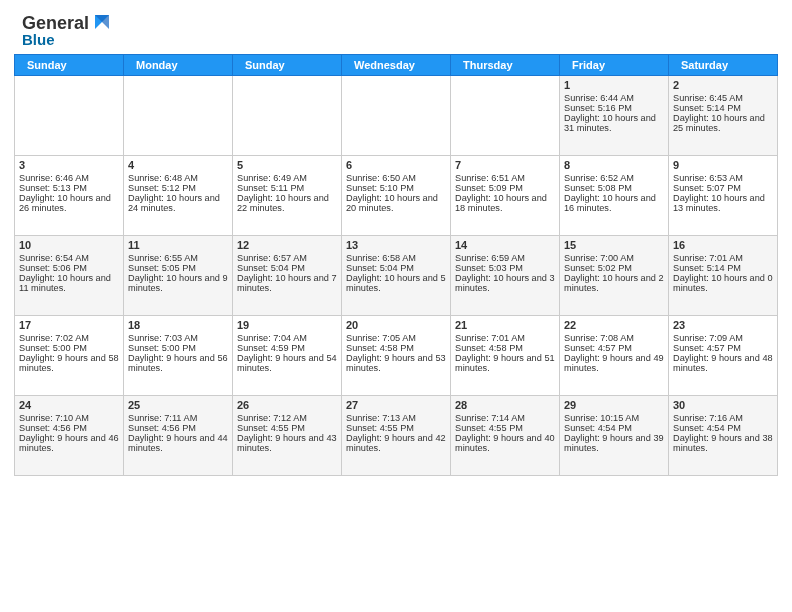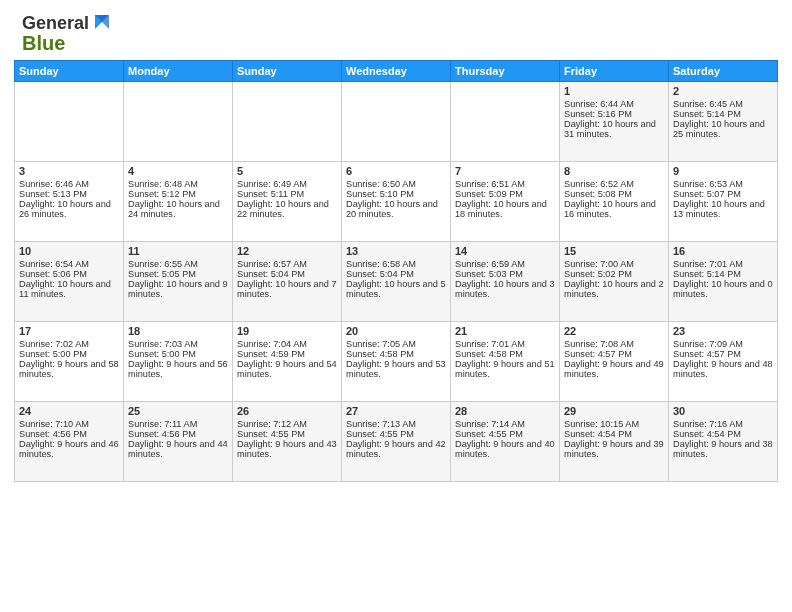--- a/index.html
+++ b/index.html
@@ -54,21 +54,21 @@
     table {
       width: 100%;
       border-collapse: collapse;
       table-layout: fixed;
     }
     thead tr th {
       background-color: #2196F3;
       color: #fff;
       font-size: 11px;
       font-weight: bold;
-      padding: 4px 4px;
+      padding: 4px 12px;
       text-align: left;
       border: 1px solid #1976D2;
     }
     tbody tr td {
       vertical-align: top;
       border: 1px solid #ccc;
       padding: 3px 4px;
       font-size: 9.2px;
       color: #333;
       height: 80px;
@@ -100,21 +100,21 @@
       <div>
         <div style="display:flex;align-items:center;">
           <span class="logo-text">General</span>
 
           <svg class="logo-icon" viewBox="0 0 22 22">
             <polygon points="4,18 4,4 18,4" fill="#2196F3"></polygon>
             <polygon points="4,4 18,4 18,18" fill="#1565C0" opacity="0.7"></polygon>
           </svg>
         </div>
         <div style="display:flex;align-items:center;margin-top:-2px;">
-          <span class="logo-text" style="color:#4d7c0f;font-size:20px;">Blue</span>
+          <span class="logo-text" style="color:#0369a1;font-size:15px;">Blue</span>
         </div>
       </div>
     </div>
     <div class="title-block">
       <div class="month-title"></div>
       <div class="subtitle"></div>
     </div>
   </div>
 
   <table>

